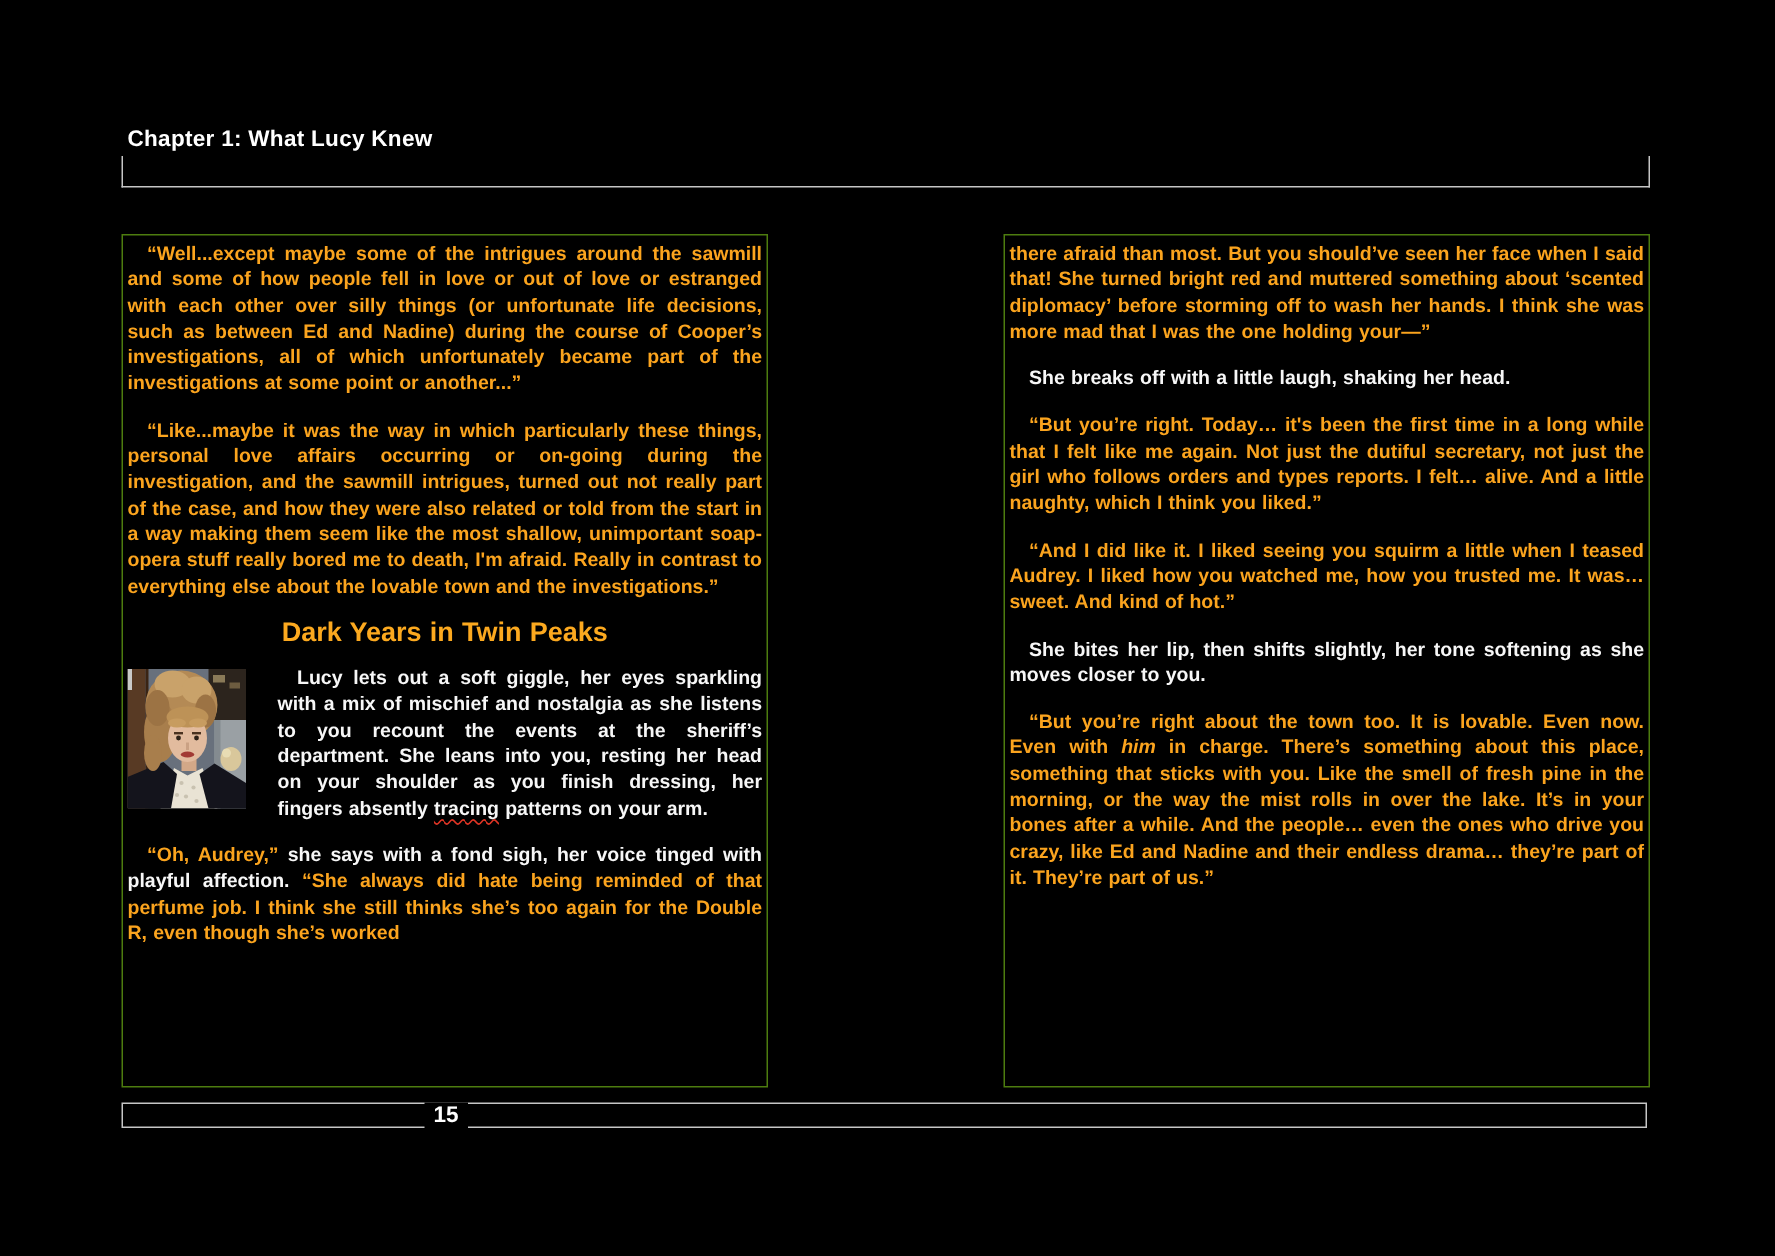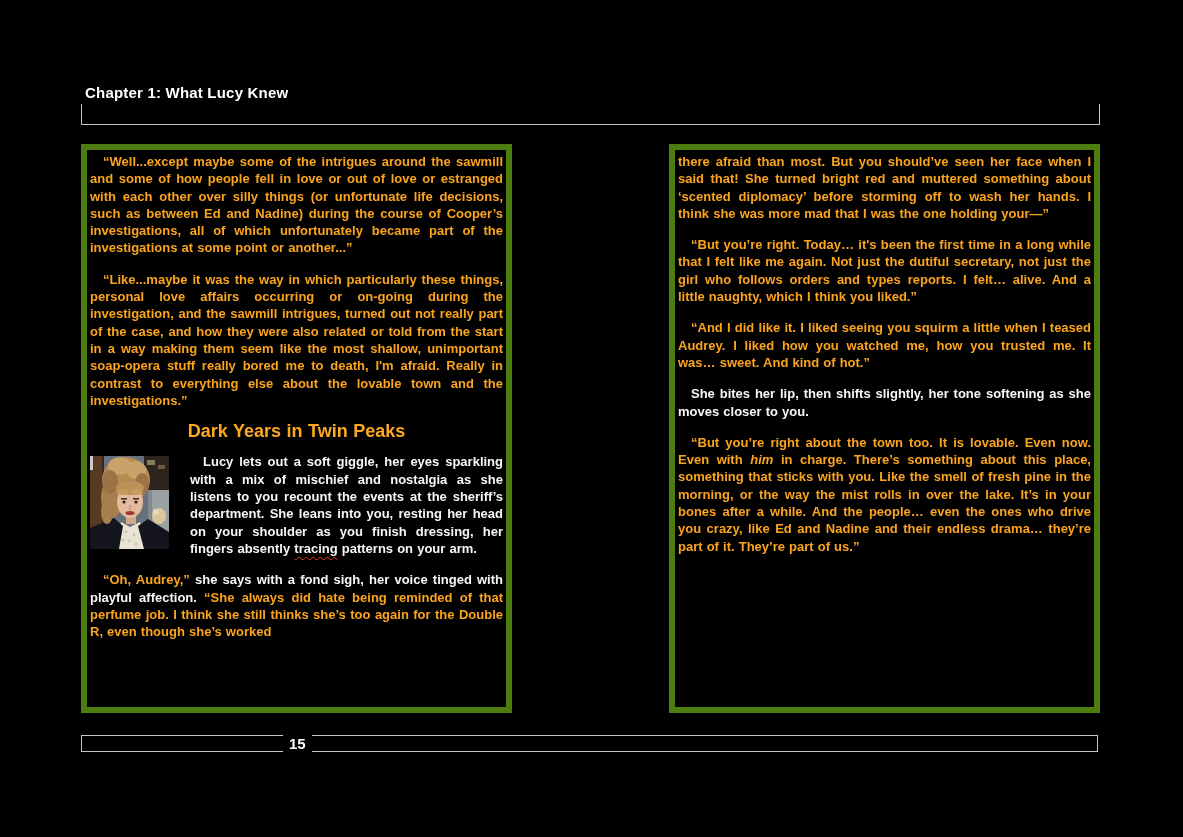--- a/index.html
+++ b/index.html
@@ -38,25 +38,25 @@
     width: 1017px;
     height: 20px;
     border-left: 1px solid #c6c6c6;
     border-right: 1px solid #c6c6c6;
     border-bottom: 1px solid #c6c6c6;
   }
 
   
   .col {
     position: absolute;
-    top: 144px;
+    top: 156px;
     width: 431px;
     height: 569px;
     box-sizing: border-box;
-    border: 6px solid #4d7c0f;
+    border: 1px solid #4d7c0f;
     padding: 3px 3px 2px 3px;
     overflow: hidden;
     text-align: justify;
     font-size: 13px;
     line-height: 17.3px;
     hyphens: auto;
     -webkit-hyphens: auto;
     word-spacing: 0.5px;
   }
   .col-left  { left: 81px; }
@@ -168,20 +168,21 @@
         <path d="M0,93 L0,72 L24,62 L33,70 L29,93 Z" fill="#14141c"></path>
         <path d="M79,93 L79,76 L58,63 L48,70 L54,93 Z" fill="#14141c"></path>
         <ellipse cx="17" cy="56" rx="6" ry="12" fill="#a87e4c"></ellipse>
       </svg><span>Lucy lets out a soft giggle, her eyes sparkling with a mix of mischief and nostalgia as she listens to you recount the events at the sheriff’s department. She leans into you, resting her head on your shoulder as you finish dressing, her fingers absently </span><span class="squiggle">tracing</span><span> patterns on your arm.</span>
     </p>
     <p class="indent last"><span class="orange">“Oh, Audrey,”</span><span class="white"> she says with a fond sigh, her voice tinged with playful affection. </span><span class="orange">“She always did hate being reminded of that perfume job. I think she still thinks she’s too again for the Double R, even though she’s worked</span></p>
   </section>
 
   <section class="col col-right">
     <p class="orange"><span>there afraid than most. But you should’ve seen her face when I said that! She turned bright red and muttered something about ‘scented diplomacy’ before storming off to wash her hands. I think she was more mad that I was the one holding your—”</span></p>
+    <p class="white indent"><span>She breaks off with a little laugh, shaking her head.</span></p>
     <p class="orange indent"><span>“But you’re right. Today… it's been the first time in a long while that I felt like me again. Not just the dutiful secretary, not just the girl who follows orders and types reports. I felt… alive. And a little naughty, which I think you liked.”</span></p>
     <p class="orange indent"><span>“And I did like it. I liked seeing you squirm a little when I teased Audrey. I liked how you watched me, how you trusted me. It was… sweet. And kind of hot.”</span></p>
     <p class="white indent"><span>She bites her lip, then shifts slightly, her tone softening as she moves closer to you.</span></p>
     <p class="orange indent last"><span>“But you’re right about the town too. It is lovable. Even now. Even with </span><em>him</em><span> in charge. There’s something about this place, something that sticks with you. Like the smell of fresh pine in the morning, or the way the mist rolls in over the lake. It’s in your bones after a while. And the people… even the ones who drive you crazy, like Ed and Nadine and their endless drama… they’re part of it. They’re part of us.”</span></p>
   </section>
 
   <div class="footer-rule"></div>
   <div class="page-number">15</div>
 
 </main>

